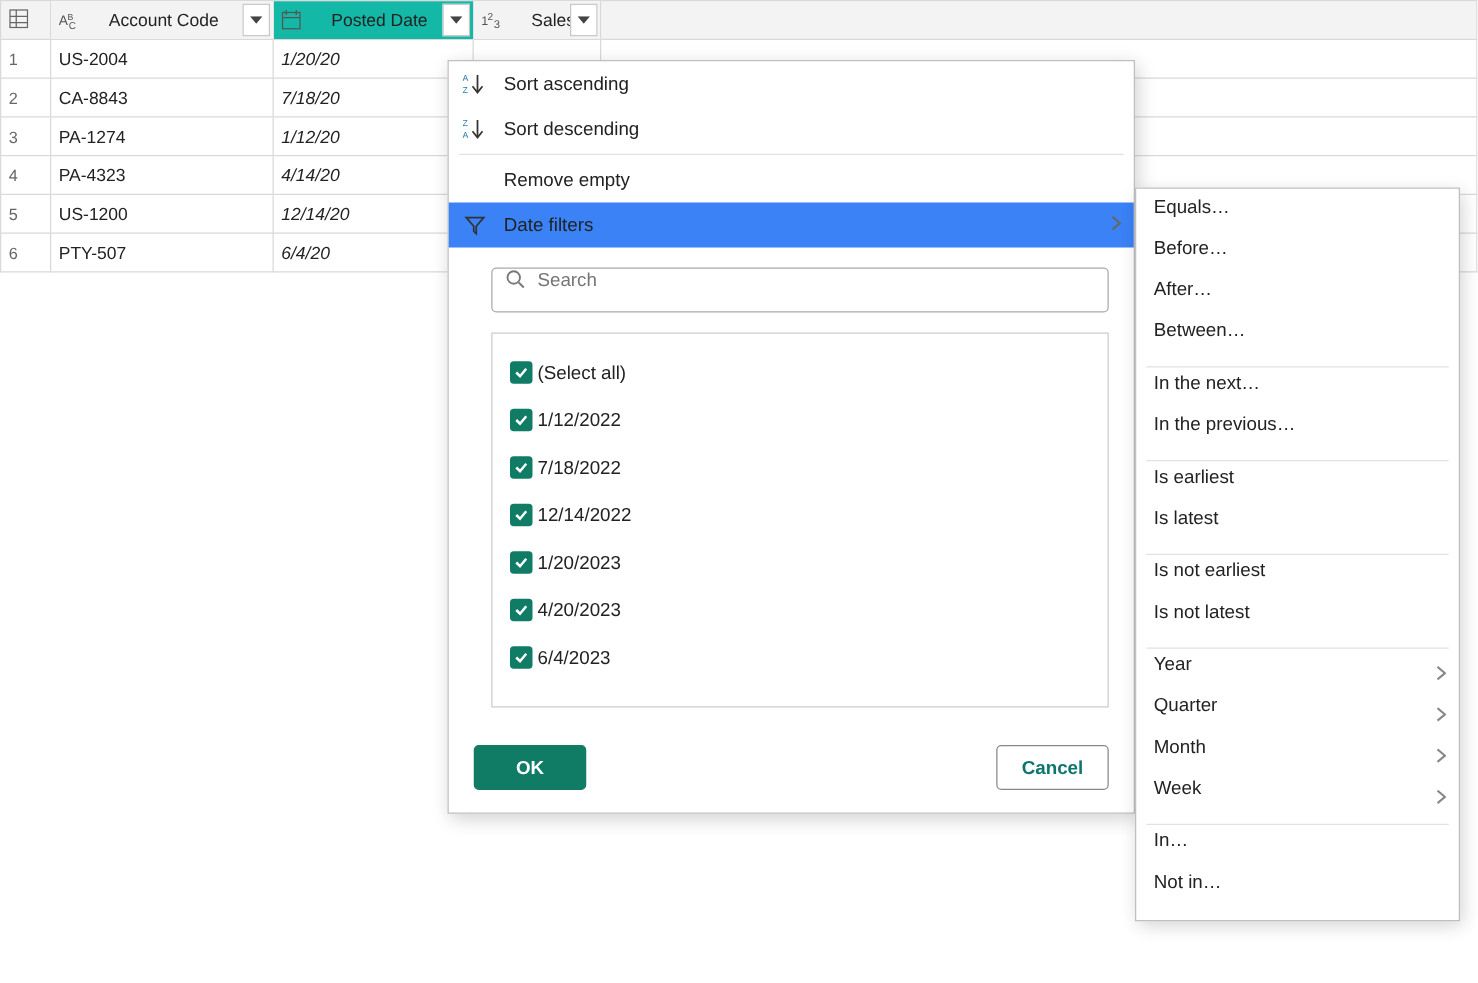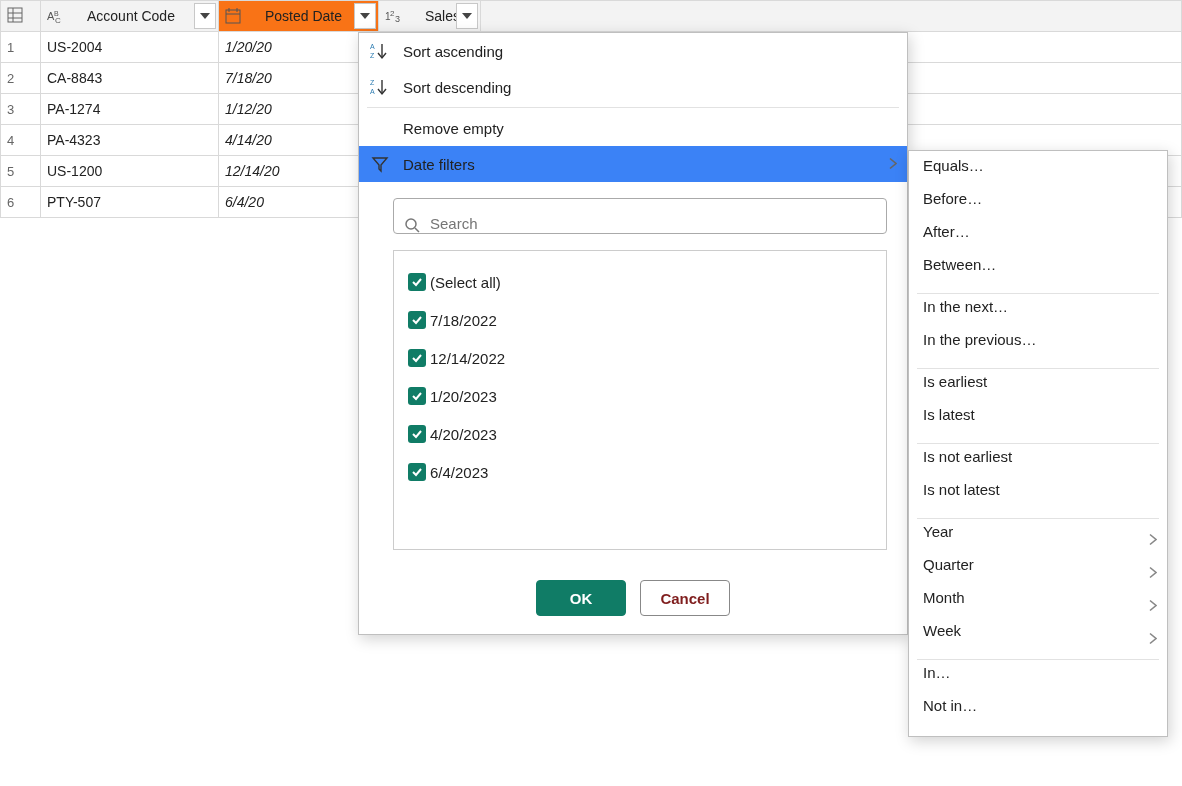--- a/index.html
+++ b/index.html
@@ -44,21 +44,21 @@
   }
   th.corner {
     background: #f3f3f3;
     text-align: center;
   }
   th.colhead {
     position: relative;
     padding-left: 28px;
   }
   th.colhead.active {
-    background: #f97316;
+    background: #14b8a6;
   }
   th.colhead .label {
     display: inline-block;
     margin-left: 40px;
   }
   th.colhead .typeicon {
     position: absolute;
     left: 6px;
     top: 50%;
     transform: translateY(-50%);
@@ -78,21 +78,21 @@
     justify-content: center;
   }
   th.colhead .dropbtn svg { display:block; }
   td.date { text-align: right; font-style: italic; padding-right: 8px; }
   tr.bodyrow td.rest { border-left: none; }
 
   
   .panel {
     position: absolute;
     left: 358px;
-    top: 32px;
+    top: 48px;
     width: 550px;
     background: #fff;
     border: 1px solid #bfbfbf;
     box-shadow: 2px 4px 14px rgba(0,0,0,0.18);
   }
   .menuitem {
     display: flex;
     align-items: center;
     height: 36px;
     padding: 0 14px 0 44px;
@@ -111,21 +111,21 @@
   .menuitem.highlight { background: #3b82f6; align-items: center; }
   .menuitem .chev {
     position: absolute;
     right: 10px;
     top: 50%;
     transform: translateY(-50%);
   }
   .sep { height:1px; background:#e2e2e2; margin: 2px 8px; }
   .panel .body { padding: 16px 20px 16px 34px; }
   .searchbox {
-    display:flex; align-items:flex-end;
+    display:flex; align-items:flex-start;
     border:1px solid #aaa; border-radius:4px;
     height:36px; padding:0 10px; gap:8px;
     margin-bottom: 16px;
   }
   .searchbox input {
     border:none; outline:none; flex:1; font-size:15px; color:#666;
     background:transparent;
   }
   .listbox {
     border:1px solid #ccc;
@@ -137,32 +137,32 @@
     height: 38px;
     font-size: 15px;
   }
   .chk {
     width:18px; height:18px; border-radius:3px;
     background:#107c66;
     display:flex; align-items:center; justify-content:center;
     flex-shrink:0;
   }
   .footer {
-    display:flex; justify-content:center; gap:14px;
+    display:flex; justify-content:space-between; gap:14px;
     padding: 14px 20px 18px;
   }
   .btn {
     min-width: 90px; height:36px;
     border-radius:4px;
     font-size:15px; font-weight:600;
     display:flex; align-items:center; justify-content:center;
     cursor:pointer;
   }
   .btn.primary { background:#107c66; color:#fff; border:1px solid #107c66; }
-  .btn.secondary { background:#fff; color:#7f1d1d; border:1px solid #888; }
+  .btn.secondary { background:#fff; color:#0f766e; border:1px solid #888; }
 
   
   .submenu {
     position: absolute;
     left: 908px;
     top: 150px;
     width: 260px;
     background:#fff;
     border:1px solid #bfbfbf;
     box-shadow: 2px 4px 14px rgba(0,0,0,0.18);
@@ -351,20 +351,28 @@
             </svg>
           </span>
         <span>(Select all)</span>
       </div>
       <div class="checkrow">
         <span class="chk">
             <svg width="12" height="12" viewBox="0 0 12 12">
               <path d="M2 6 L5 9 L10 3" fill="none" stroke="#fff" stroke-width="2"></path>
             </svg>
           </span>
+        <span>1/12/2022</span>
+      </div>
+      <div class="checkrow">
+        <span class="chk">
+            <svg width="12" height="12" viewBox="0 0 12 12">
+              <path d="M2 6 L5 9 L10 3" fill="none" stroke="#fff" stroke-width="2"></path>
+            </svg>
+          </span>
         <span>7/18/2022</span>
       </div>
       <div class="checkrow">
         <span class="chk">
             <svg width="12" height="12" viewBox="0 0 12 12">
               <path d="M2 6 L5 9 L10 3" fill="none" stroke="#fff" stroke-width="2"></path>
             </svg>
           </span>
         <span>12/14/2022</span>
       </div>

